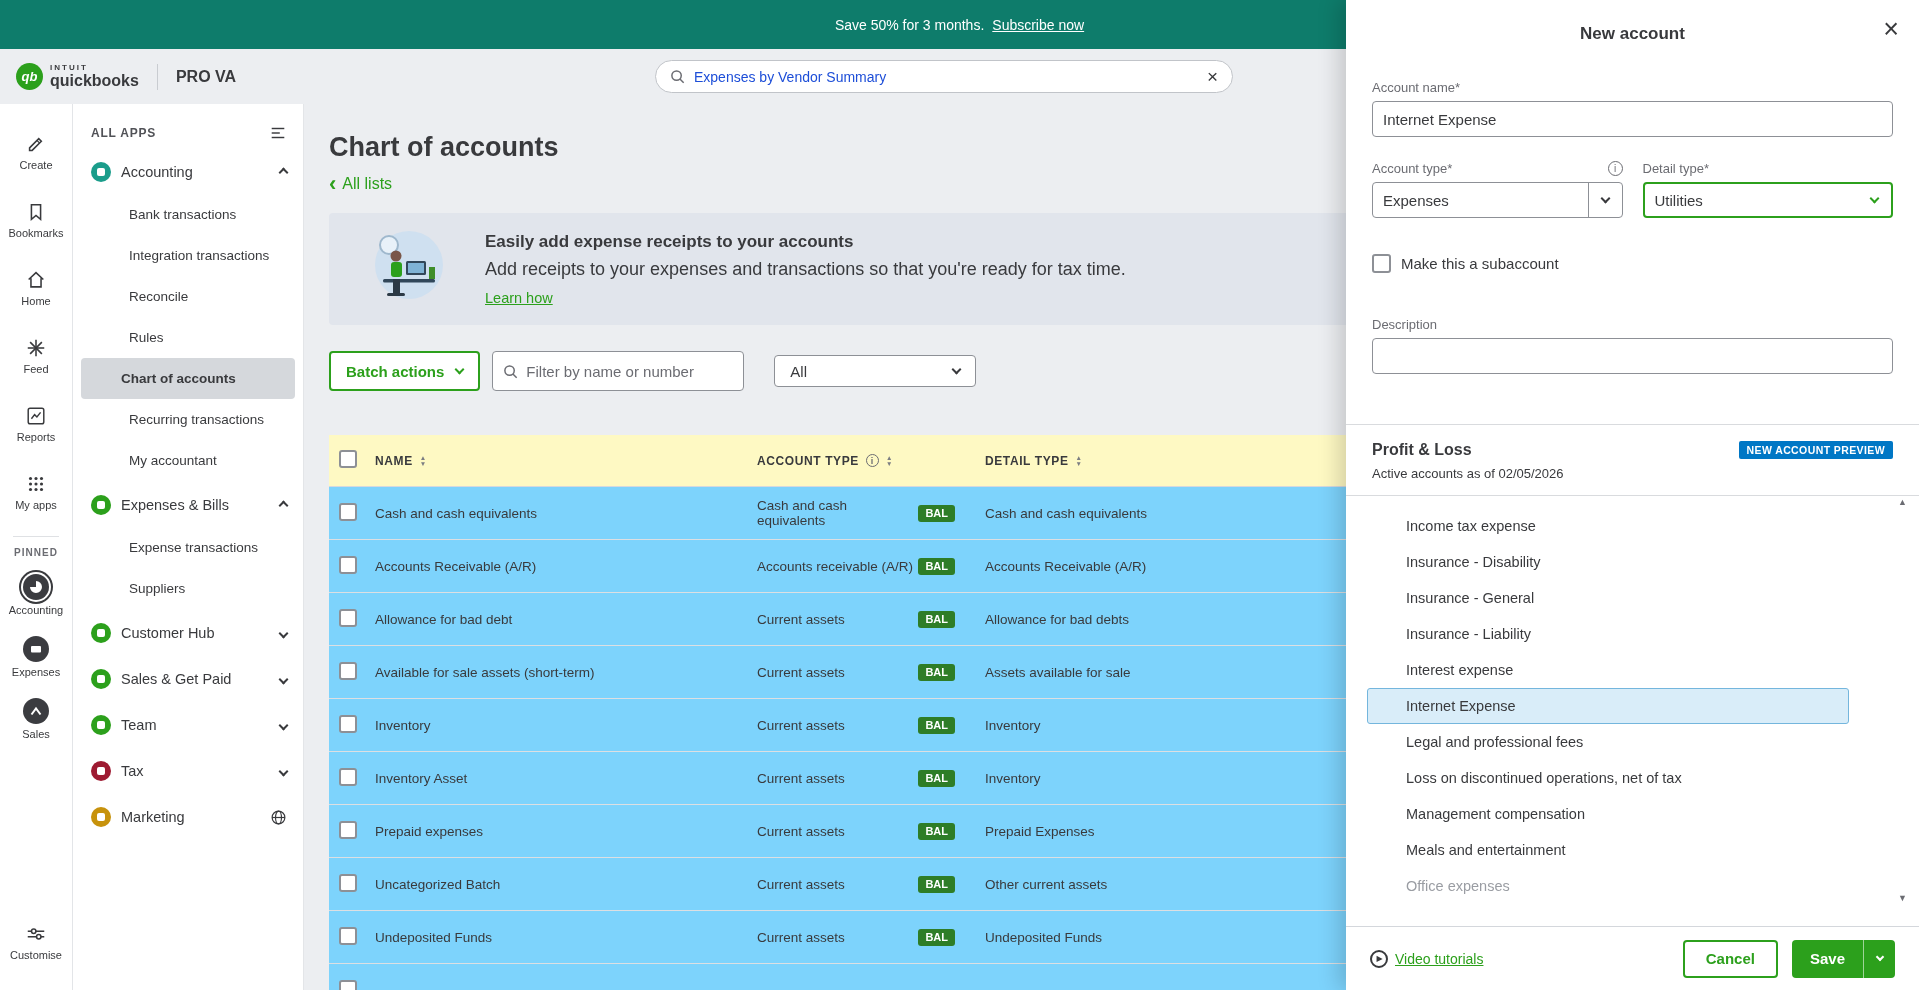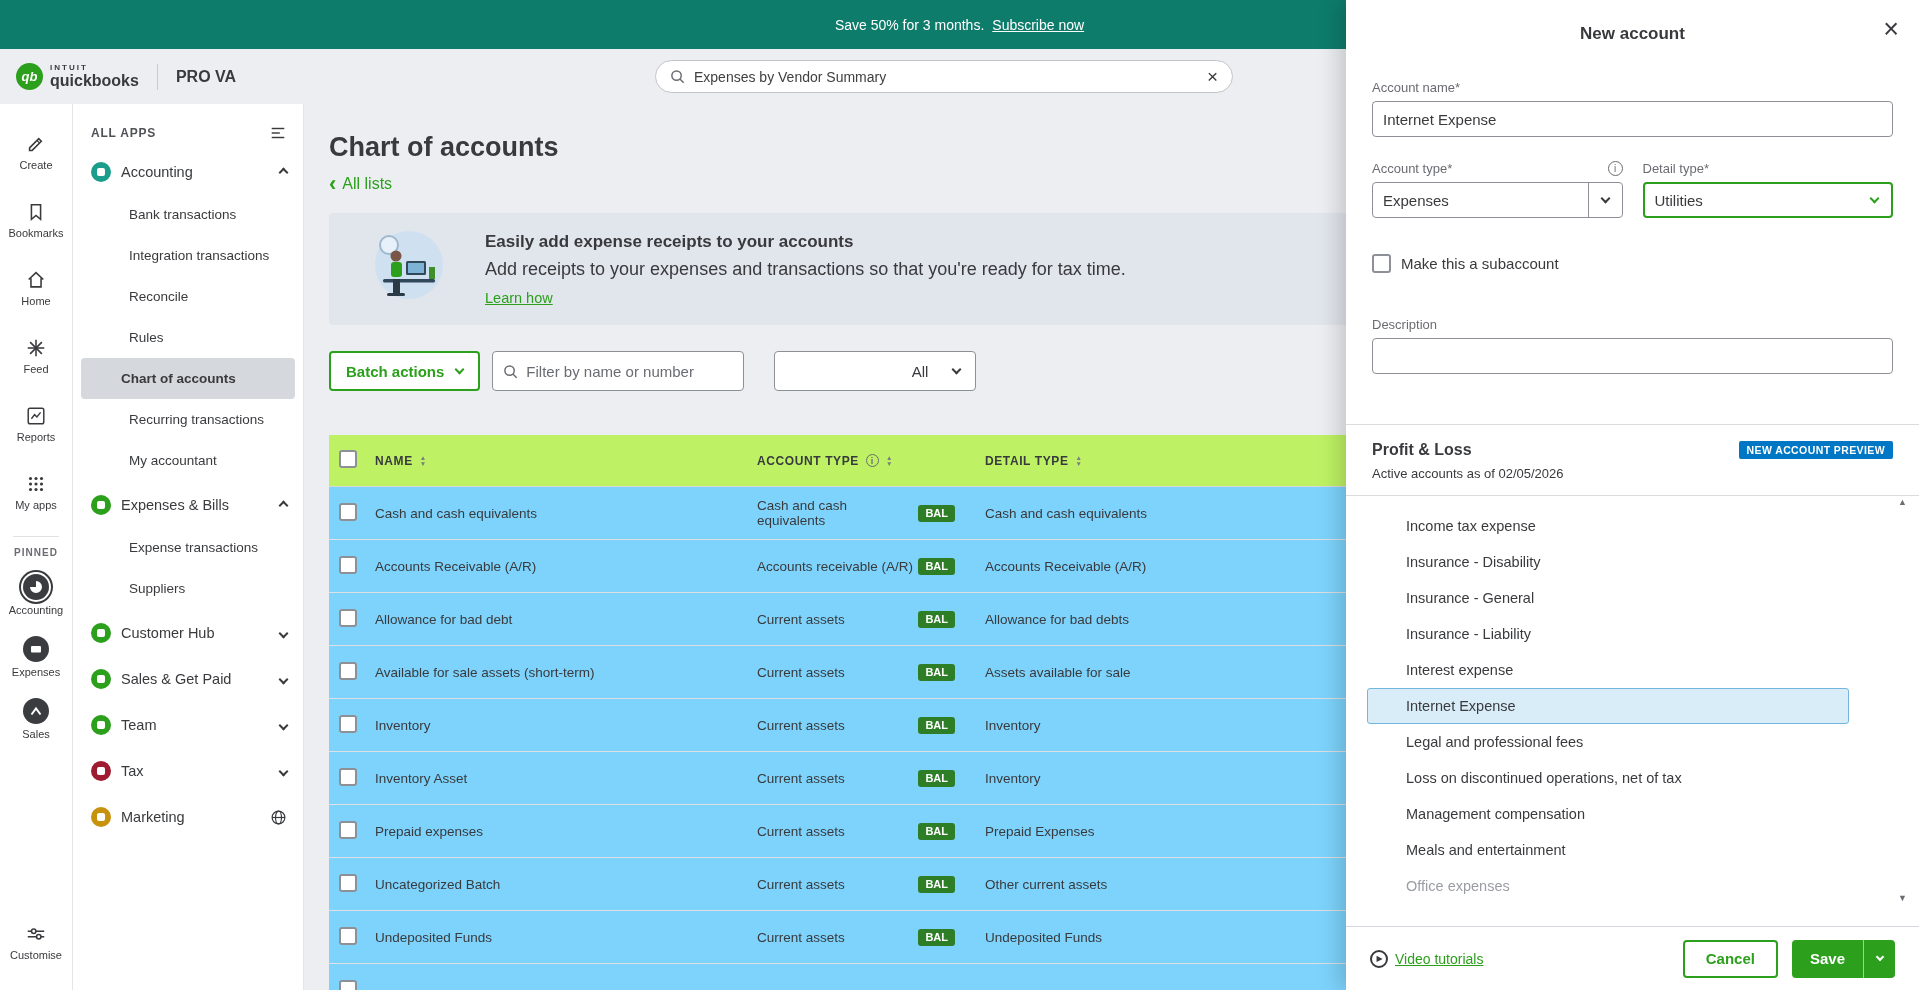--- a/index.html
+++ b/index.html
@@ -16,21 +16,21 @@
     display:flex; align-items:center; padding-left:16px; z-index:2; }
   .logo-circle { width:27px; height:27px; border-radius:50%; background:#2ca01c; color:#fff;
     font-weight:bold; font-size:13px; font-style:italic; display:flex; align-items:center; justify-content:center; }
   .brand { margin-left:7px; display:flex; flex-direction:column; line-height:1; }
   .brand .b-top { font-size:8px; font-weight:bold; letter-spacing:2px; }
   .brand .b-bottom { font-size:16px; font-weight:bold; margin-top:1px; }
   .hdr-div { width:1px; height:26px; background:#c9ccd1; margin:0 18px; }
   .company { font-size:16px; font-weight:600; }
   .search-wrap { position:absolute; left:655px; top:11px; width:578px; height:33px; background:#fff;
     border:1px solid #c1c4c9; border-radius:17px; display:flex; align-items:center; padding:0 14px; gap:9px; }
-  .search-wrap input { border:none; outline:none; flex:1; font-size:14px; color:#404040; font-family:inherit; background:transparent; }
+  .search-wrap input { border:none; outline:none; flex:1; font-size:14px; color:#1d4ed8; font-family:inherit; background:transparent; }
   .clear-x { font-size:19px; color:#393a3d; cursor:pointer; line-height:1; }
 
   
   .rail { position:absolute; top:104px; bottom:0; left:0; width:73px; background:#fff;
     border-right:1px solid #e3e5e8; display:flex; flex-direction:column; align-items:center; padding-top:14px; z-index:2; }
   .rail-item { width:100%; height:68px; display:flex; flex-direction:column; align-items:center; justify-content:center; cursor:pointer; }
   .rail-label { font-size:11px; margin-top:4px; color:#393a3d; }
   .rail-div { width:46px; height:1px; background:#dfe1e4; margin:10px 0 8px; }
   .pinned-label { font-size:10px; font-weight:bold; letter-spacing:1px; color:#6b6c72; margin:2px 0 6px; }
   .pin-item { width:100%; height:62px; display:flex; flex-direction:column; align-items:center; justify-content:center; cursor:pointer; }
@@ -67,27 +67,27 @@
   .pc-title { font-size:17px; font-weight:bold; }
   .pc-body { font-size:18px; margin-top:7px; }
   .pc-link { font-size:14.5px; color:#2ca01c; text-decoration:underline; margin-top:10px; display:inline-block; cursor:pointer; }
   .toolbar { margin-top:26px; display:flex; align-items:center; }
   .btn-batch { height:40px; border:2px solid #2ca01c; background:#fff; color:#2ca01c; font-weight:bold; font-size:15px;
     border-radius:4px; padding:0 15px; display:flex; align-items:center; gap:12px; cursor:pointer; font-family:inherit; }
   .filter-wrap { margin-left:12px; width:252px; height:40px; background:#fff; border:1px solid #8d9096; border-radius:4px;
     display:flex; align-items:center; padding:0 10px; gap:8px; }
   .filter-wrap input { border:none; outline:none; flex:1; font-size:15px; font-family:inherit; color:#393a3d; }
   .filter-wrap input::placeholder { color:#6b6c72; }
-  .type-select { margin-left:30px; width:202px; height:40px; background:#fff; border:1px solid #8d9096; border-radius:4px;
-    display:flex; align-items:center; justify-content:flex-end; padding:0 15px; font-size:15px; cursor:pointer;gap:25px; }
+  .type-select { margin-left:30px; width:202px; height:32px; background:#fff; border:1px solid #8d9096; border-radius:4px;
+    display:flex; align-items:center; justify-content:space-between; padding:0 15px; font-size:15px; cursor:pointer; }
 
   
   .table { margin-top:44px; width:1352px; }
   .t-head, .t-row { display:grid; grid-template-columns:46px 382px 228px 1fr; align-items:center; }
-  .t-head { height:52px; background:#bef264; border-bottom:1px solid #d7d9dd; font-size:12px; font-weight:bold; letter-spacing:.6px; }
+  .t-head { height:52px; background:#fef9c3; border-bottom:1px solid #d7d9dd; font-size:12px; font-weight:bold; letter-spacing:.6px; }
   .t-row { height:53px; background:#7dd3fc; border-bottom:1px solid #dddfe2; font-size:13.5px; }
   .c-check { padding-left:10px; }
   .cbx { display:inline-block; width:18px; height:18px; border:2px solid #8d9096; border-radius:3px; background:#fff; cursor:pointer; }
   .hcell { display:flex; align-items:center; }
   .sort { display:inline-flex; flex-direction:column; margin-left:7px; line-height:5.5px; font-size:6.5px; color:#7b7d82; font-style:normal; }
   .info-i { width:13px; height:13px; border:1px solid #6b6c72; border-radius:50%; font-size:9px; color:#6b6c72;
     display:inline-flex; align-items:center; justify-content:center; margin-left:7px; font-style:normal; cursor:pointer; }
   .c-type { display:flex; align-items:center; justify-content:space-between; padding-right:30px; }
   .badge { background:#2e7d27; color:#fff; font-size:11px; font-weight:bold; padding:2.5px 7px; border-radius:3px; }
 

